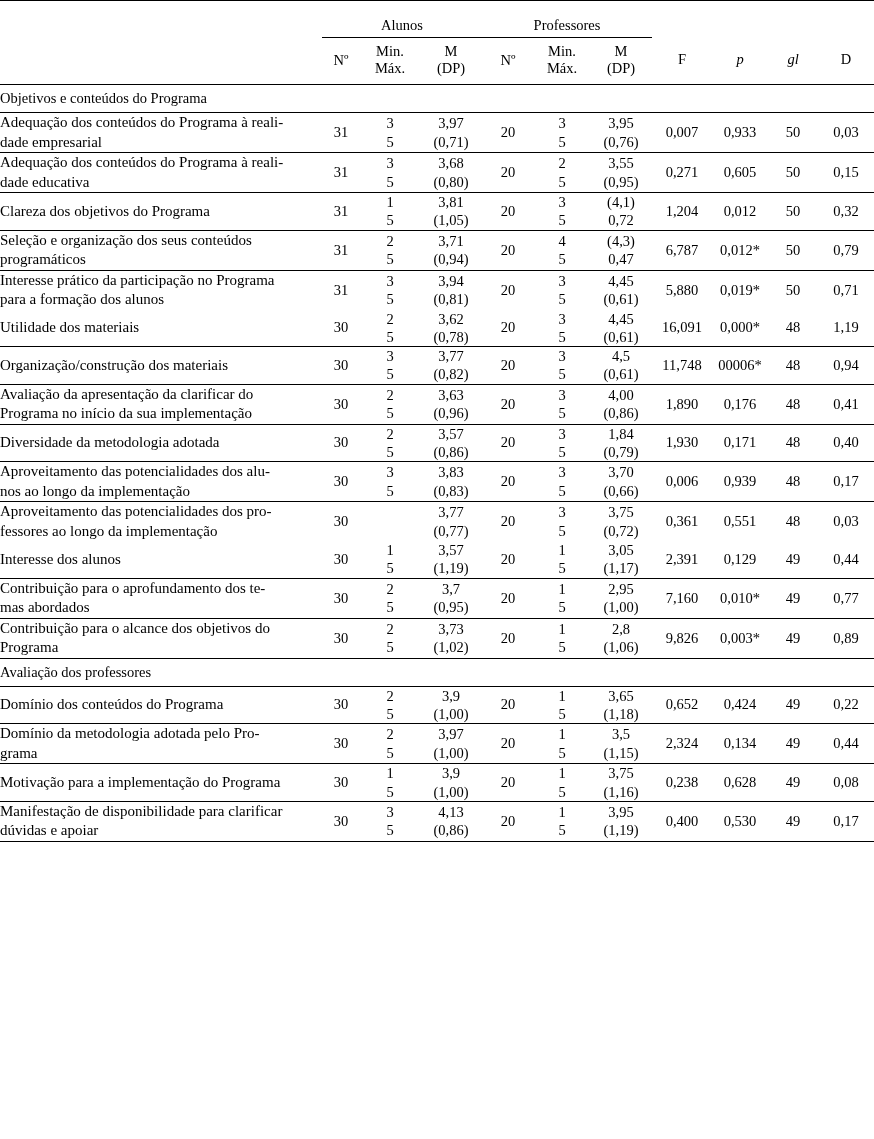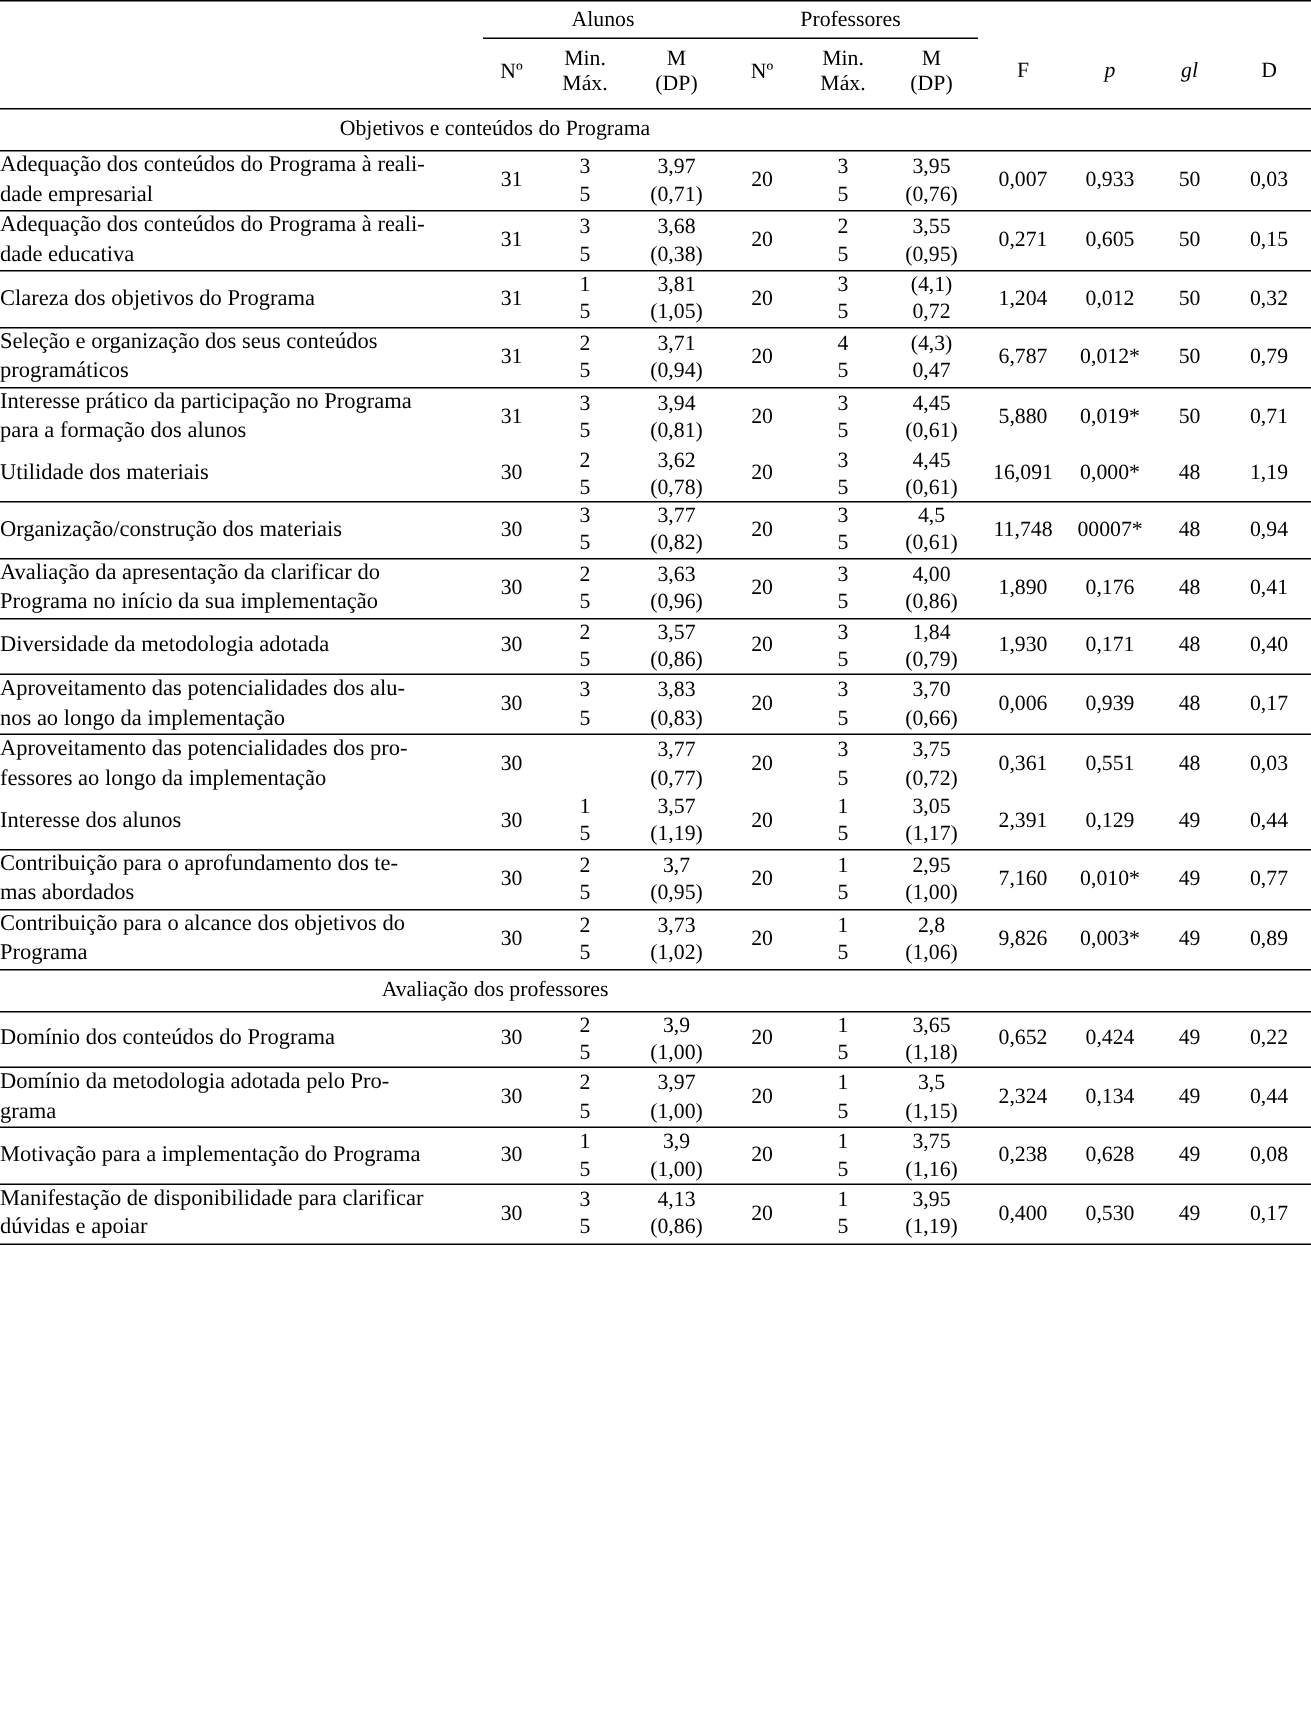--- a/index.html
+++ b/index.html
@@ -36,21 +36,21 @@
   col.c-d     { width: 56px;  }
 
   
   .rule-top  { border-top: 1.4px solid #000; }
   .rule-bot  { border-bottom: 1.4px solid #000; }
 
   
   .hdr-group {
     text-align: center;
     font-size: 14.5px;
-    padding: 4px 0 3px 0;
+    padding: 16px 0 3px 0;
     vertical-align: bottom;
     line-height: 1.15;
   }
   .hdr-group.ruled { border-bottom: 1px solid #000; }
 
   .hdr-col {
     text-align: center;
     vertical-align: middle;
     padding: 5px 0 6px 0;
     line-height: 1.22;
@@ -65,21 +65,21 @@
     padding: 5px 0 5px 0;
     font-size: 14.5px;
     border-top: 1.1px solid #000;
     border-bottom: 1.1px solid #000;
   }
   .section-row.first td { border-top: none; }
   .section-banner-inner {
     
     display: block;
     width: 660px;
-    text-align: center;
+    text-align: left;
   }
 
   
   tr.data-row > td {
     border-bottom: 1px solid #000;
     vertical-align: middle;
     padding: 0;
   }
   tr.data-row.no-rule > td { border-bottom: none; }
 
@@ -204,21 +204,21 @@
           <span class="ln">Adequação dos conteúdos do Programa à reali-</span>
           <span class="ln">dade educativa</span>
         </td>
         <td class="num">31</td>
         <td class="stack-cell">
           <span class="s1">3</span>
           <span class="s2">5</span>
         </td>
         <td class="stack-cell">
           <span class="s1">3,68</span>
-          <span class="s2">(0,38)</span>
+          <span class="s2">(0,80)</span>
         </td>
         <td class="num">20</td>
         <td class="stack-cell">
           <span class="s1">2</span>
           <span class="s2">5</span>
         </td>
         <td class="stack-cell">
           <span class="s1">3,55</span>
           <span class="s2">(0,95)</span>
         </td>
@@ -353,21 +353,21 @@
         <td class="num">20</td>
         <td class="stack-cell">
           <span class="s1">3</span>
           <span class="s2">5</span>
         </td>
         <td class="stack-cell">
           <span class="s1">4,5</span>
           <span class="s2">(0,61)</span>
         </td>
         <td class="num">11,748</td>
-        <td class="num">00007*</td>
+        <td class="num">00006*</td>
         <td class="num">48</td>
         <td class="num">0,94</td>
       </tr>
       <tr class="data-row">
         <td class="item-cell">
           <span class="ln">Avaliação da apresentação da clarificar do</span>
           <span class="ln">Programa no início da sua implementação</span>
         </td>
         <td class="num">30</td>
         <td class="stack-cell">

